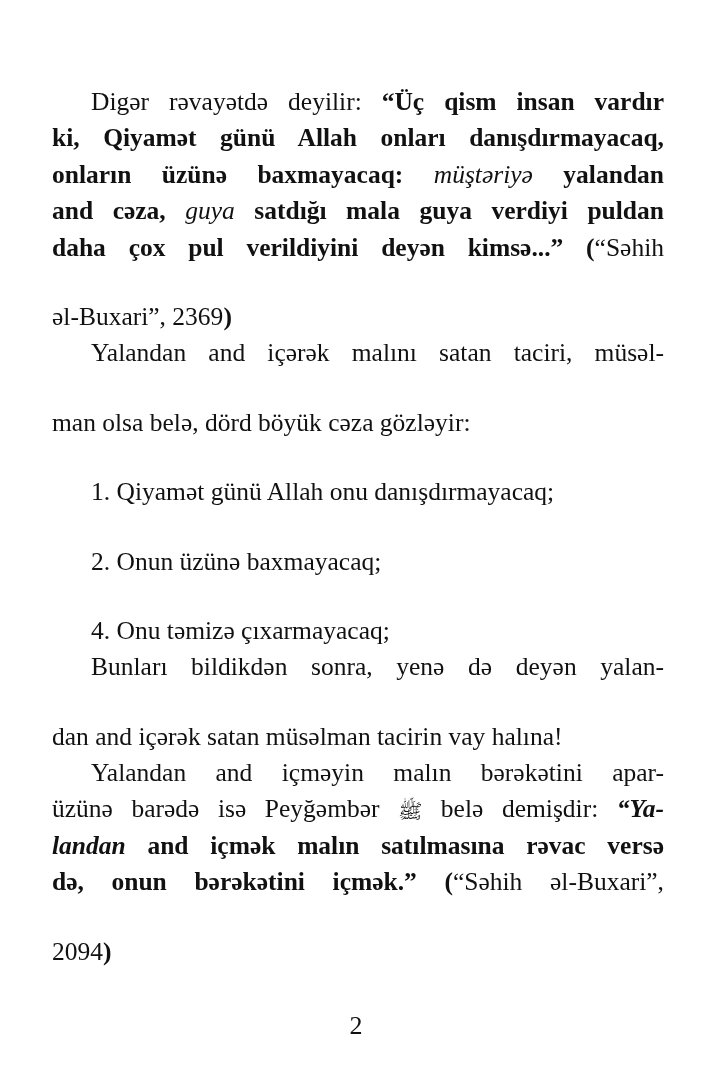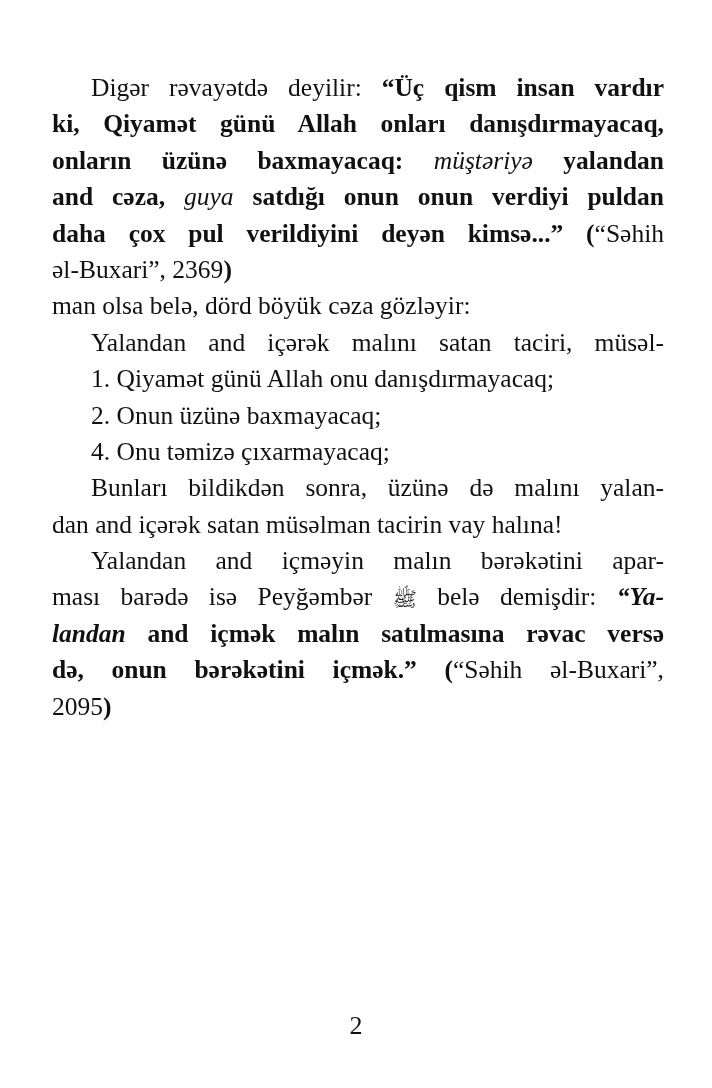--- a/index.html
+++ b/index.html
@@ -1,51 +1,51 @@
 <!DOCTYPE html>
 <html><head>
 <meta charset="utf-8">
 <style>
   html, body { margin: 0; padding: 0; background: #ffffff; }
   body { width: 712px; height: 1088px; position: relative; overflow: hidden;
          font-family: "Liberation Serif", "DejaVu Serif", serif; color: #111; }
-  .page { position: absolute; left: 52px; top: 70px; width: 612px; }
+  .page { position: absolute; left: 52px; top: 84px; width: 612px; }
   .line { font-size: 25.5px; line-height: 36.4px; height: 36.4px; white-space: nowrap;
           text-align: justify; text-align-last: justify; }
-  .line.last { text-align-last: left; }
+  .line.last { text-align-last: left; margin-top: 33px; }
   .indent { padding-left: 39px; }
   .b { font-weight: bold; }
   .i { font-style: italic; }
   .bi { font-weight: bold; font-style: italic; }
   .salawat { font-size: 20px; display: inline-block; vertical-align: middle; }
   .page-number { position: absolute; top: 1011px; left: 0; width: 712px; text-align: center;
                  font-size: 26px; }
 </style>
 </head>
 <body>
 
 <div class="page">
 
   <div class="line indent"><span>Digər rəvayətdə deyilir: </span><span class="b">“Üç qism insan vardır</span></div>
   <div class="line b"><span>ki, Qiyamət günü Allah onları danışdırmayacaq,</span></div>
   <div class="line"><span class="b">onların üzünə baxmayacaq: </span><span class="bi" style="font-weight:normal;">müştəriyə</span><span class="b"> yalandan</span></div>
-  <div class="line"><span class="b">and cəza, </span><span class="i">guya</span><span class="b"> satdığı onun onun verdiyi puldan</span></div>
+  <div class="line"><span class="b">and cəza, </span><span class="i">guya</span><span class="b"> satdığı mala guya verdiyi puldan</span></div>
   <div class="line"><span class="b">daha çox pul verildiyini deyən kimsə...” </span><span class="b">(</span><span>“Səhih</span></div>
   <div class="line last"><span>əl-Buxari”, 2369</span><span class="b">)</span></div>
 
+  <div class="line indent"><span>Yalandan and içərək malını satan taciri, müsəl-</span></div>
   <div class="line last"><span>man olsa belə, dörd böyük cəza gözləyir:</span></div>
-  <div class="line indent"><span>Yalandan and içərək malını satan taciri, müsəl-</span></div>
 
   <div class="line indent last"><span>1. Qiyamət günü Allah onu danışdırmayacaq;</span></div>
   <div class="line indent last"><span>2. Onun üzünə baxmayacaq;</span></div>
   <div class="line indent last"><span>4. Onu təmizə çıxarmayacaq;</span></div>
 
-  <div class="line indent"><span>Bunları bildikdən sonra, üzünə də malını yalan-</span></div>
+  <div class="line indent"><span>Bunları bildikdən sonra, yenə də deyən yalan-</span></div>
   <div class="line last"><span>dan and içərək satan müsəlman tacirin vay halına!</span></div>
 
   <div class="line indent"><span>Yalandan and içməyin malın bərəkətini apar-</span></div>
-  <div class="line"><span>ması barədə isə Peyğəmbər </span><span class="salawat">ﷺ</span><span> belə demişdir: </span><span class="bi">“Ya-</span></div>
+  <div class="line"><span>üzünə barədə isə Peyğəmbər </span><span class="salawat">ﷺ</span><span> belə demişdir: </span><span class="bi">“Ya-</span></div>
   <div class="line"><span class="bi">landan</span><span class="b"> and içmək malın satılmasına rəvac versə</span></div>
   <div class="line"><span class="b">də, onun bərəkətini içmək.” </span><span class="b">(</span><span>“Səhih əl-Buxari”,</span></div>
-  <div class="line last"><span>2095</span><span class="b">)</span></div>
+  <div class="line last"><span>2094</span><span class="b">)</span></div>
 </div>
 
 <div class="page-number">2</div>
 
 </body></html>

